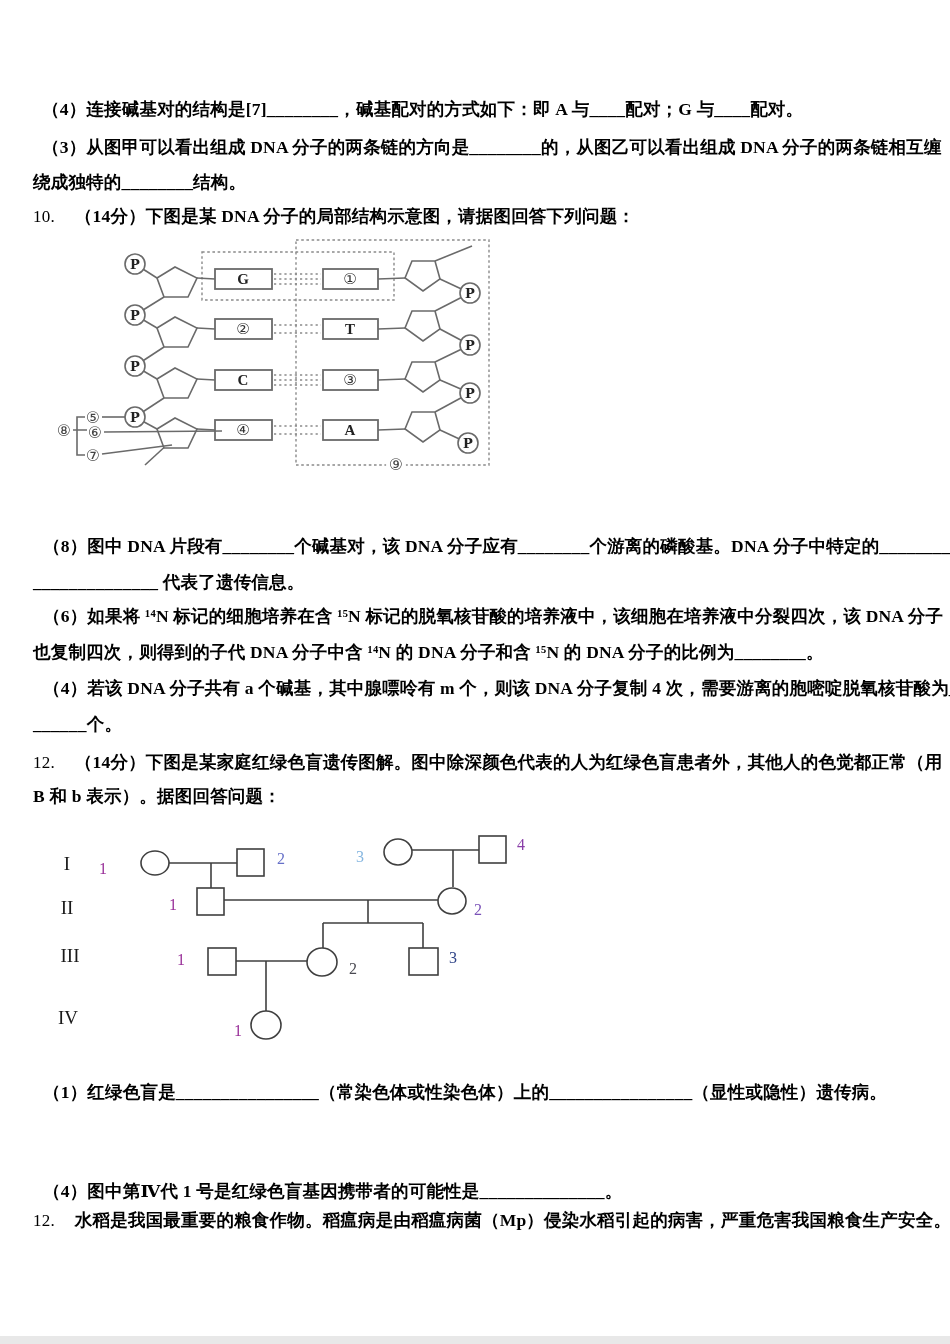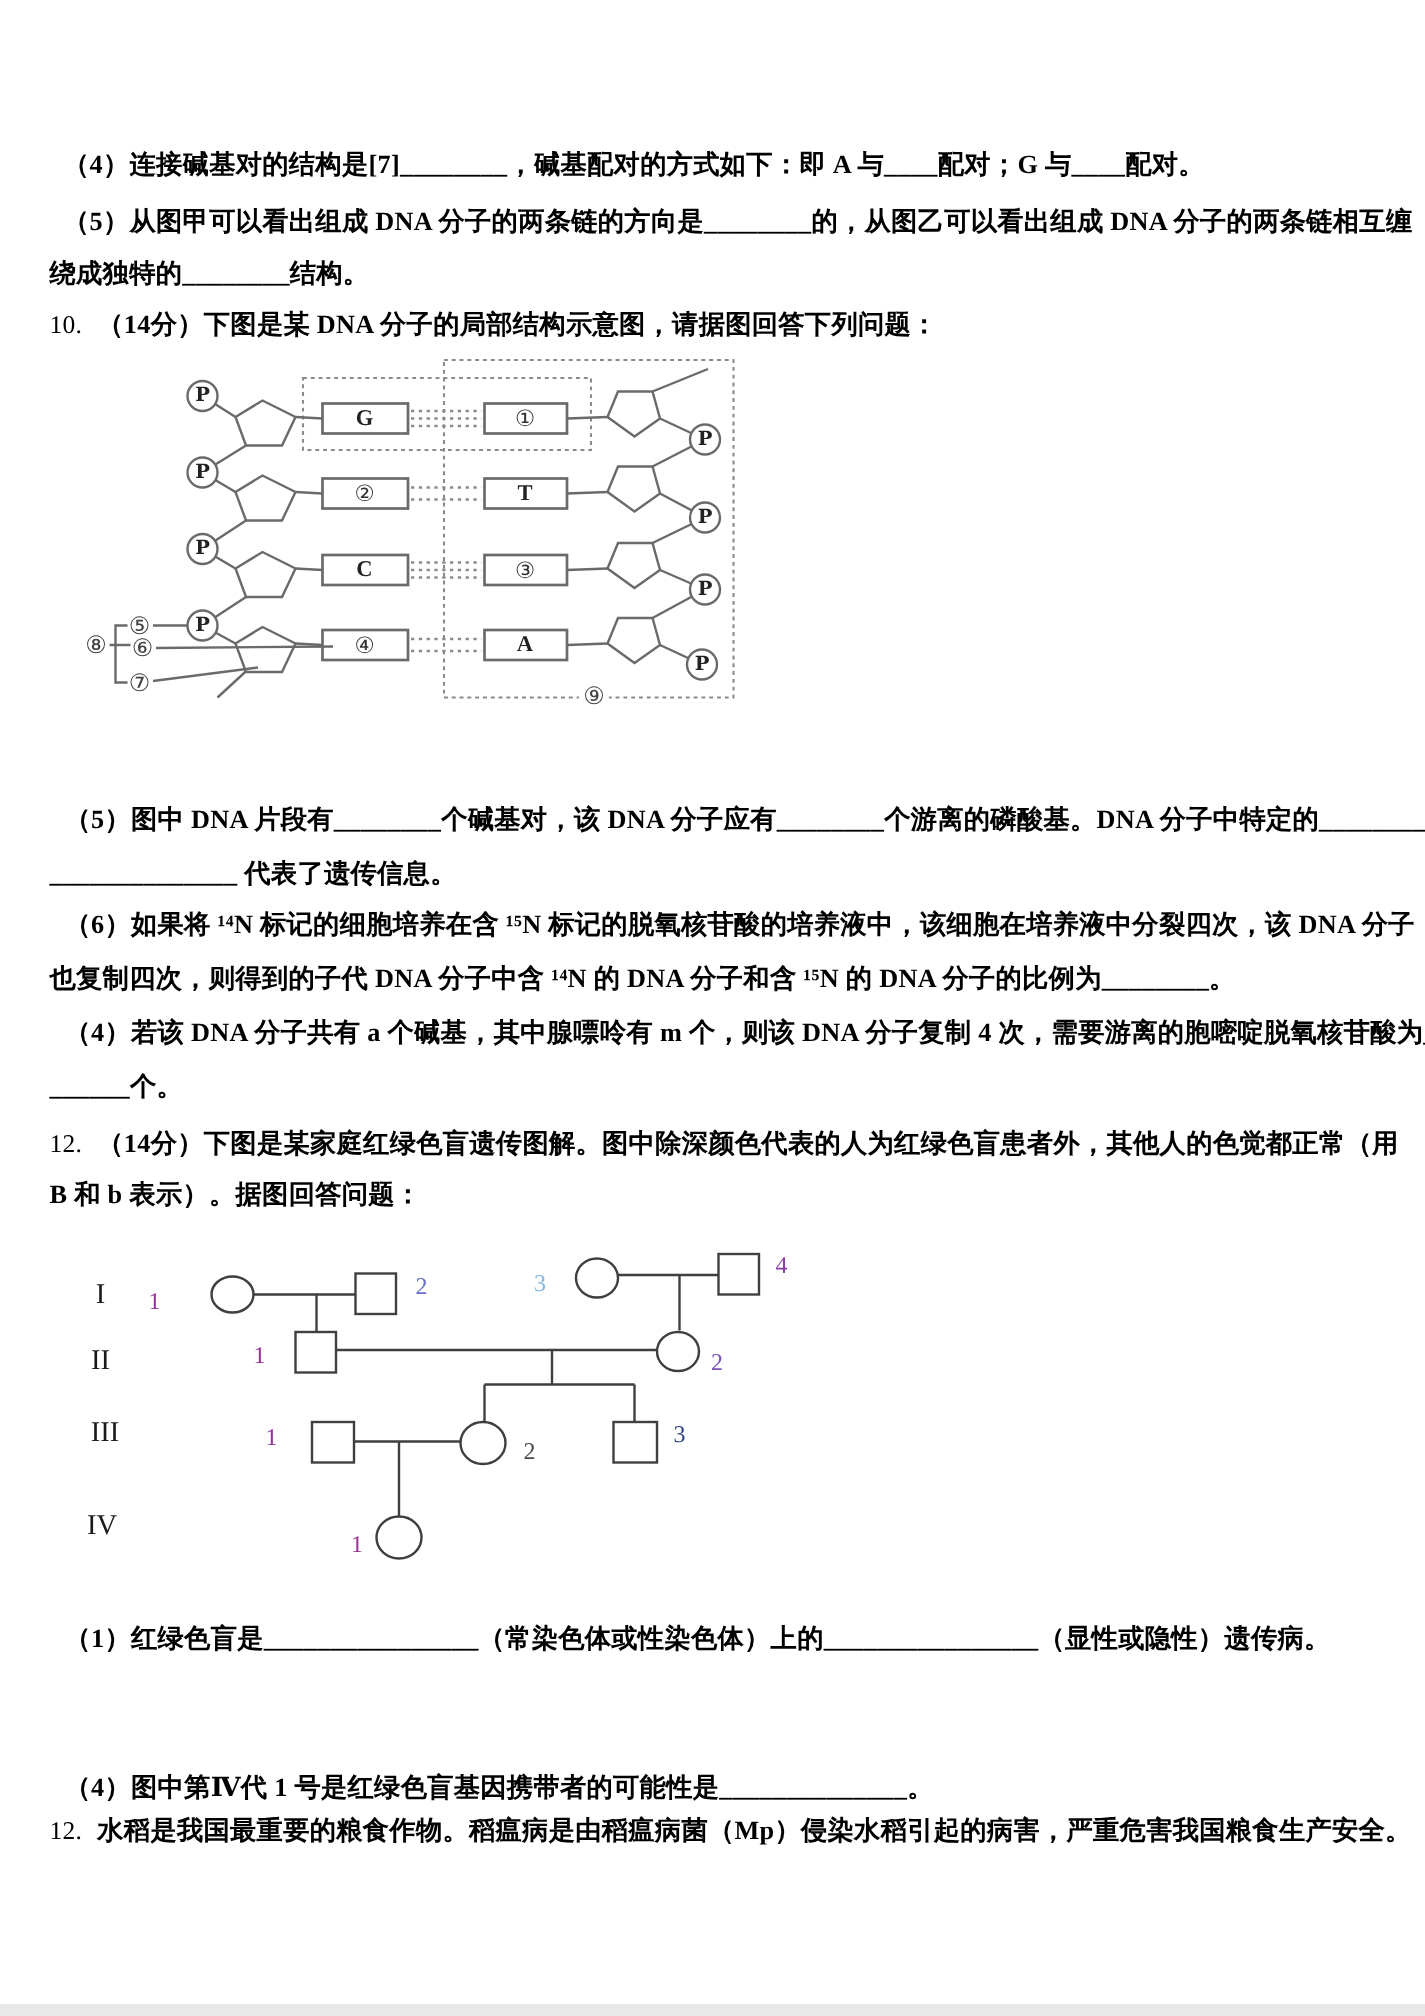--- a/index.html
+++ b/index.html
@@ -1,19 +1,19 @@
 <!DOCTYPE html>
 <html><head>
 <meta charset="utf-8">
 <style>
   html,body{margin:0;padding:0;background:#e8e8e8;}
   .page{position:relative;width:950px;height:1336px;background:#ffffff;overflow:hidden;
         font-family:"Liberation Serif","DejaVu Serif",serif;color:#000;}
   .line{position:absolute;white-space:nowrap;font-size:17.5px;font-weight:bold;letter-spacing:0.2px;}
-  .qnum{font-weight:normal;margin-right:10px;font-size:17px;}
+  .qnum{font-weight:normal;margin-right:20px;font-size:17px;}
   svg{position:absolute;overflow:visible;}
   
   .dna-line{stroke:#6a6a6a;stroke-width:1.6;fill:none;}
   .dna-pent{stroke:#6a6a6a;stroke-width:1.6;fill:#ffffff;}
   .dna-box{stroke:#6a6a6a;stroke-width:1.8;fill:#ffffff;}
   .dna-p{stroke:#6a6a6a;stroke-width:1.6;fill:#ffffff;}
   .hbond{stroke:#8a8a8a;stroke-width:1.7;stroke-dasharray:2.2,3;fill:none;}
   .dashbox{stroke:#8a8a8a;stroke-width:1.4;stroke-dasharray:2.6,2.6;fill:none;}
   .ptxt{font:bold 13px "DejaVu Serif",serif;fill:#222;text-anchor:middle;dominant-baseline:central;}
   .bl-letter{font:bold 15px "Liberation Serif","DejaVu Serif",serif;fill:#222;text-anchor:middle;dominant-baseline:central;}
@@ -24,21 +24,21 @@
   .ped-unaff{stroke:#3f3f3f;stroke-width:1.6;fill:#ffffff;}
   .ped-gen{font:19px "Liberation Serif","DejaVu Serif",serif;fill:#1a1a1a;text-anchor:middle;dominant-baseline:central;}
   .ped-num{font:16px "Liberation Serif","DejaVu Serif",serif;text-anchor:middle;dominant-baseline:central;}
 </style>
 </head>
 <body>
 
 <div class="page">
 
   <div class="line" style="left:42px;top:97px">（4）连接碱基对的结构是[7]________，碱基配对的方式如下：即 A 与____配对；G 与____配对。</div>
-  <div class="line" style="left:42px;top:135px">（5）从图甲可以看出组成 DNA 分子的两条链的方向是________的，从图乙可以看出组成 DNA 分子的两条链相互缠</div>
+  <div class="line" style="left:42px;top:135px">（3）从图甲可以看出组成 DNA 分子的两条链的方向是________的，从图乙可以看出组成 DNA 分子的两条链相互缠</div>
   <div class="line" style="left:33px;top:170px">绕成独特的________结构。</div>
 
   <div class="line" style="left:33px;top:204px">
     <span class="qnum">10.</span><span>（14分）下图是某 DNA 分子的局部结构示意图，请据图回答下列问题：</span>
   </div>
 
   <svg style="left:60px;top:230px" width="480" height="258" viewBox="0 0 480 258">
 
     <rect class="dashbox" x="236" y="10" width="193" height="225"></rect>
 
@@ -152,21 +152,21 @@
     <g>
       <text class="callout" x="33" y="187">⑤</text>
       <text class="callout" x="35" y="202">⑥</text>
       <text class="callout" x="33" y="225">⑦</text>
       <text class="callout" x="4" y="200">⑧</text>
       <circle cx="336" cy="235" r="10" fill="#ffffff"></circle>
       <text class="callout" x="336" y="234">⑨</text>
     </g>
   </svg>
 
-  <div class="line" style="left:43px;top:534px">（5）图中 DNA 片段有________个碱基对，该 DNA 分子应有________个游离的磷酸基。DNA 分子中特定的________</div>
+  <div class="line" style="left:43px;top:534px">（8）图中 DNA 片段有________个碱基对，该 DNA 分子应有________个游离的磷酸基。DNA 分子中特定的________</div>
   <div class="line" style="left:33px;top:570px">______________ 代表了遗传信息。</div>
   <div class="line" style="left:43px;top:604px">（6）如果将 ¹⁴N 标记的细胞培养在含 ¹⁵N 标记的脱氧核苷酸的培养液中，该细胞在培养液中分裂四次，该 DNA 分子</div>
   <div class="line" style="left:33px;top:640px">也复制四次，则得到的子代 DNA 分子中含 ¹⁴N 的 DNA 分子和含 ¹⁵N 的 DNA 分子的比例为________。</div>
   <div class="line" style="left:43px;top:676px">（4）若该 DNA 分子共有 a 个碱基，其中腺嘌呤有 m 个，则该 DNA 分子复制 4 次，需要游离的胞嘧啶脱氧核苷酸为_</div>
   <div class="line" style="left:33px;top:712px">______个。</div>
 
   <div class="line" style="left:33px;top:750px">
     <span class="qnum">12.</span><span>（14分）下图是某家庭红绿色盲遗传图解。图中除深颜色代表的人为红绿色盲患者外，其他人的色觉都正常（用</span>
   </div>
   <div class="line" style="left:33px;top:784px">B 和 b 表示）。据图回答问题：</div>

